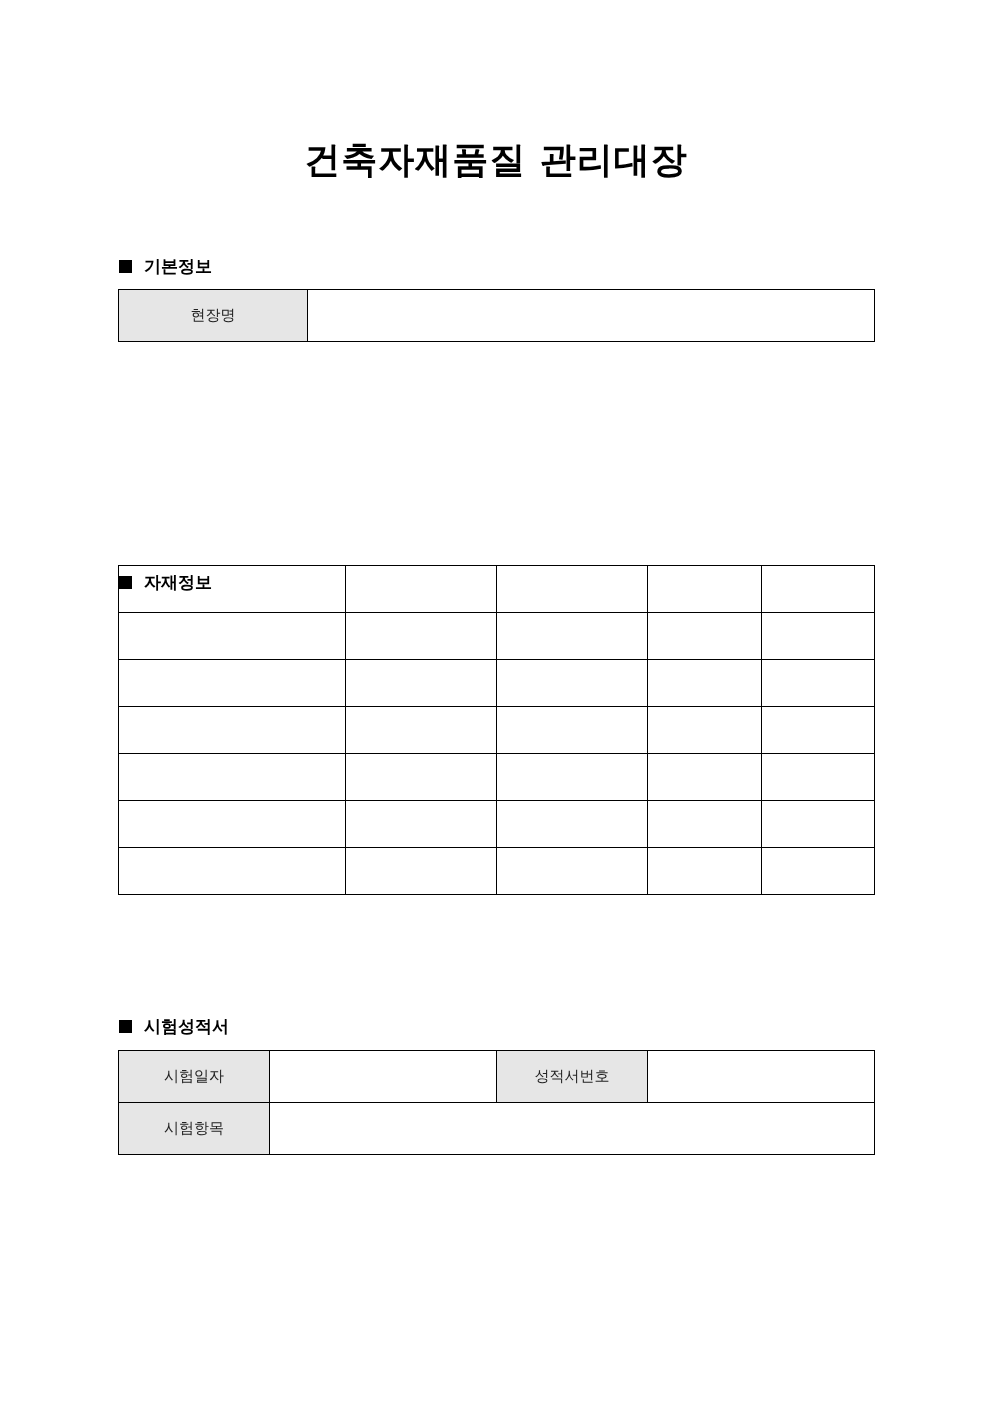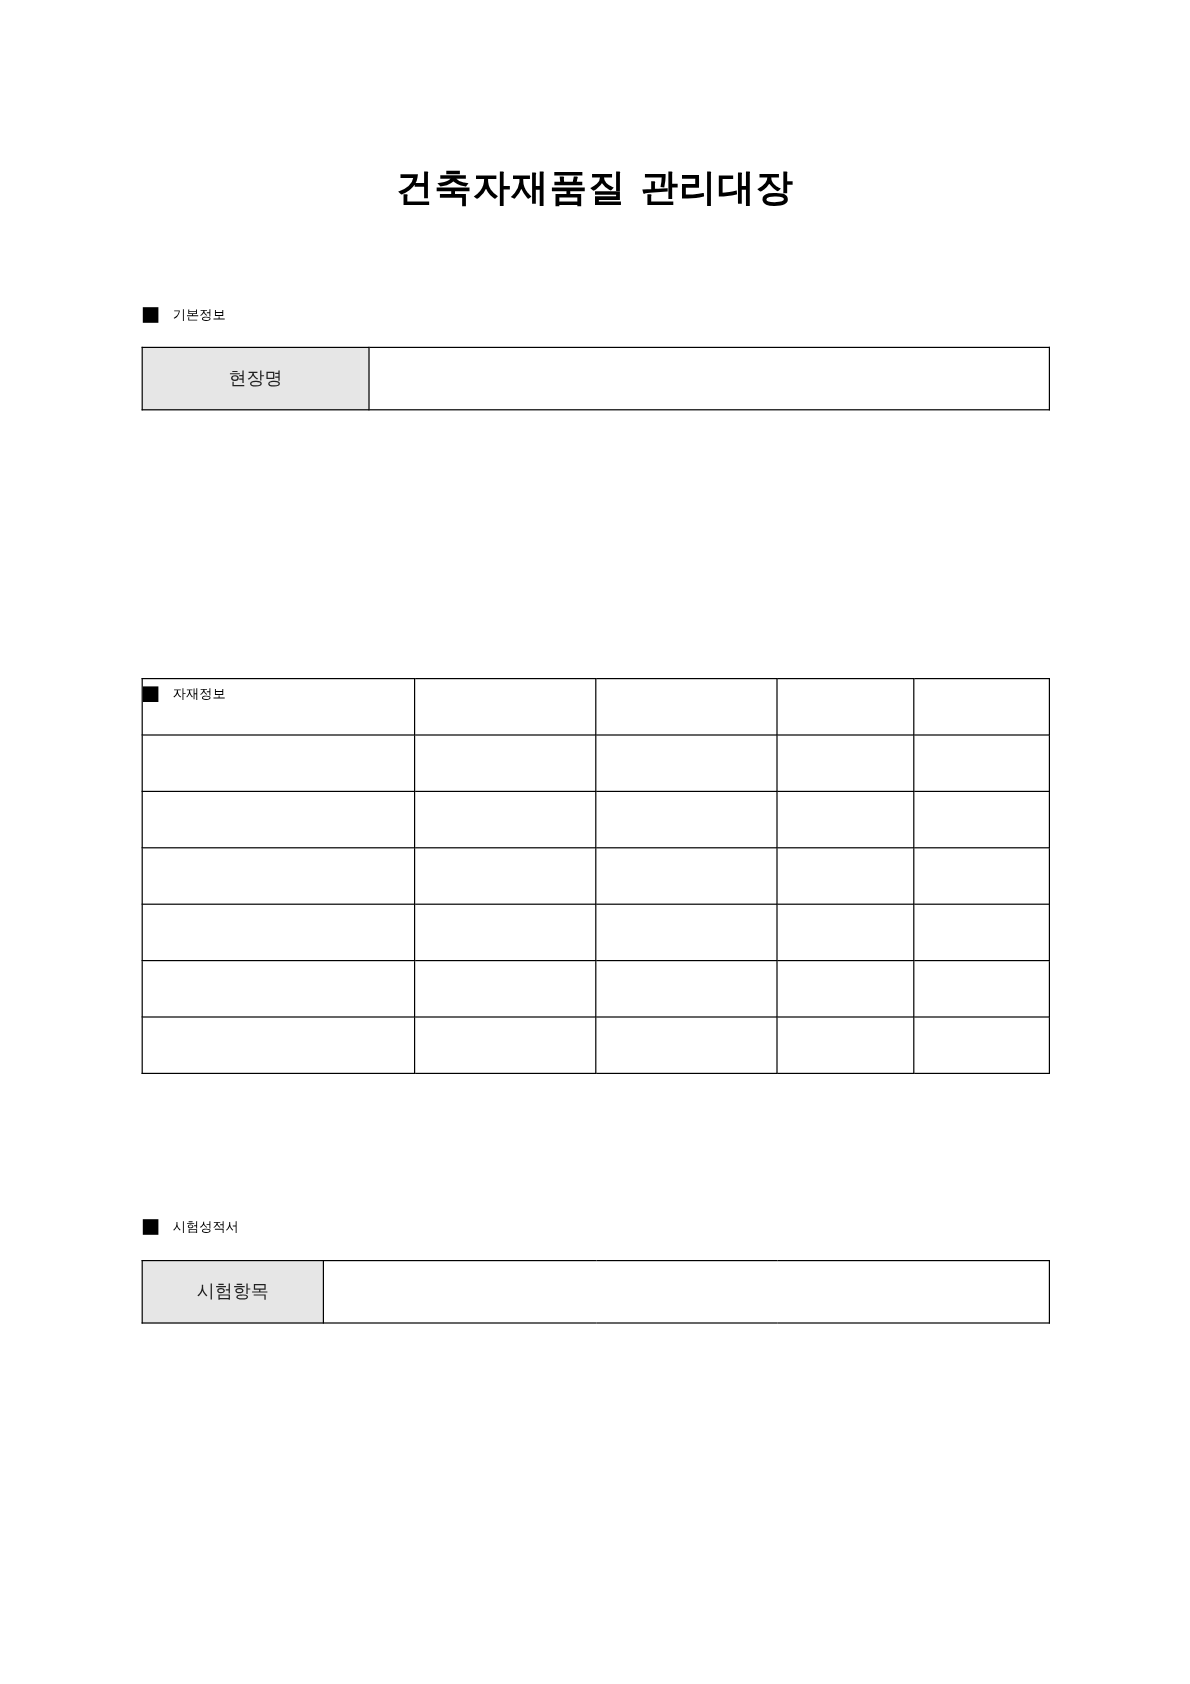--- a/index.html
+++ b/index.html
@@ -1,18 +1,18 @@
 <!DOCTYPE html>
 <html><head>
 <meta charset="utf-8">
 <style>
   html, body { margin:0; padding:0; background:#ffffff; }
   body { width:992px; height:1403px; position:relative; font-family:"DejaVu Sans", sans-serif; color:#000; }
-  .title { position:absolute; left:0; top:136px; width:992px; text-align:center; font-size:31px; font-weight:bold; letter-spacing:1px; }
-  .section-head { position:absolute; left:119px; font-size:11px; font-weight:normal; display:flex; align-items:center; }
+  .title { position:absolute; left:0; top:136px; width:992px; text-align:center; font-size:36px; font-weight:bold; letter-spacing:1px; }
+  .section-head { position:absolute; left:119px; font-size:17px; font-weight:bold; display:flex; align-items:center; }
   .section-head .sq { display:inline-block; width:13px; height:13px; background:#000; margin-right:12px; }
   table { position:absolute; left:118px; width:757px; border-collapse:collapse; table-layout:fixed; }
   td { border:1px solid #000; font-size:15px; text-align:center; vertical-align:middle; padding:16px; color:#222; }
   td.h { background:#e6e6e6; }
 </style>
 </head>
 <body>
 
 <div class="title">건축자재품질 관리대장</div>
 
@@ -103,18 +103,24 @@
   <span>시험성적서</span>
 </div>
 <table style="top:1050px;">
   <colgroup>
     <col style="width:151px">
       <col style="width:227px">
       <col style="width:151px">
       <col>
   </colgroup>
   <tbody>
+  <tr style="height:43px">
+    <td class="h">시험일자</td>
+    <td></td>
+    <td class="h">성적서번호</td>
+    <td></td>
+  </tr>
   <tr style="height:42px">
     <td class="h">시험항목</td>
     <td colspan="3"></td>
   </tr>
 </tbody>
   </table>
 
 </body></html>

